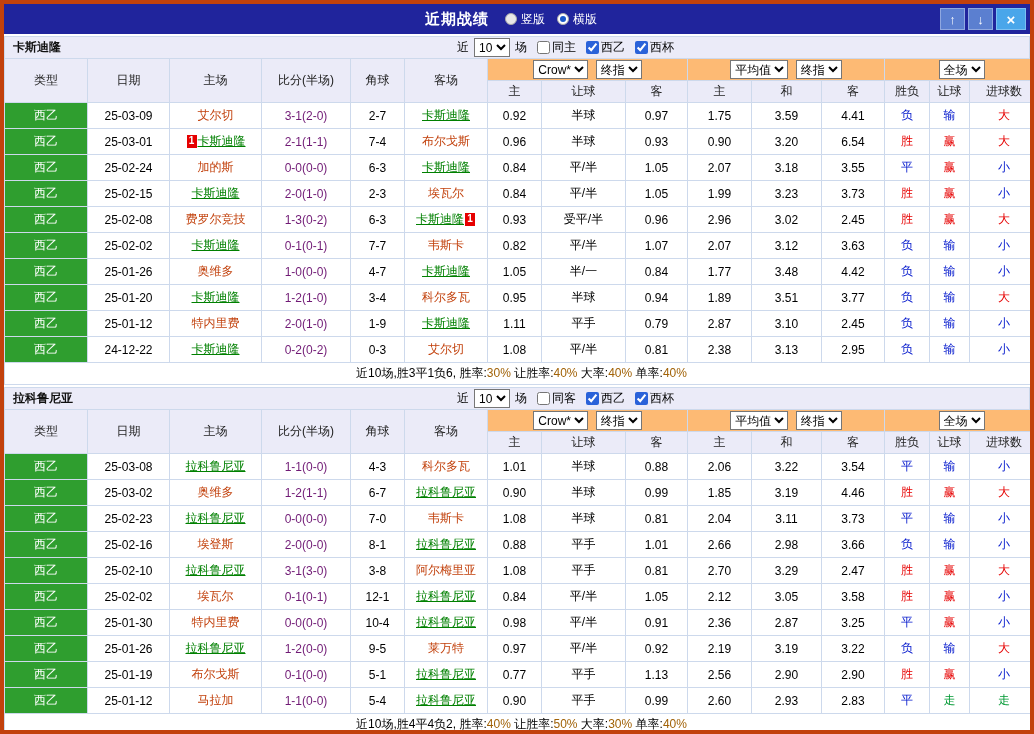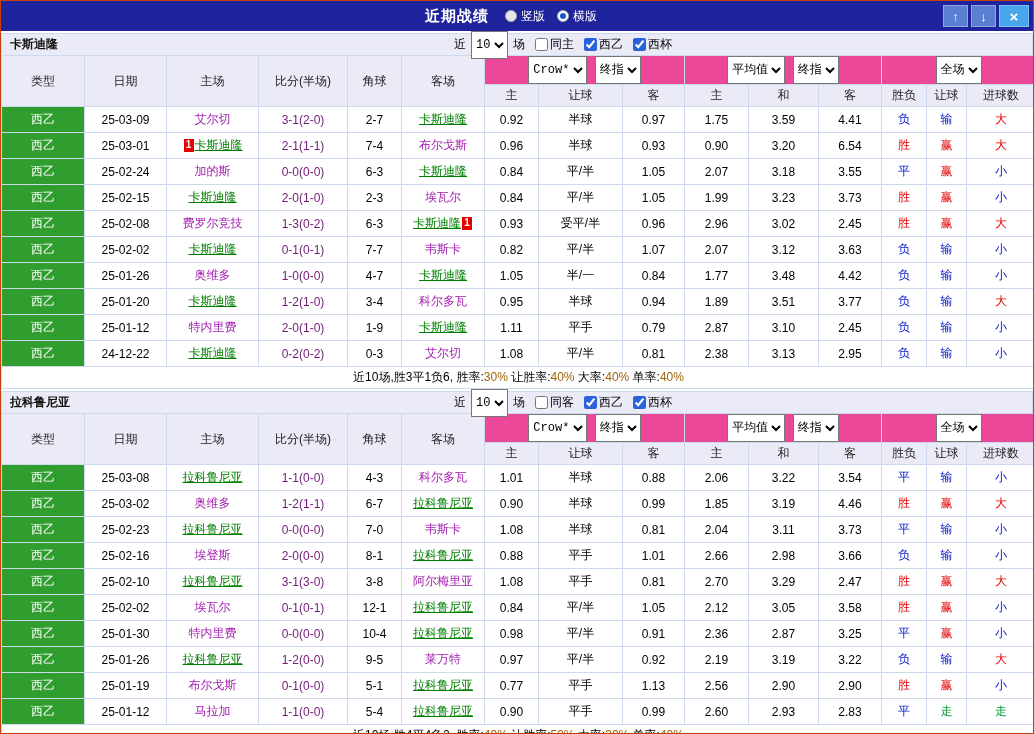--- a/index.html
+++ b/index.html
@@ -1,47 +1,47 @@
 <!DOCTYPE html>
 <html><head>
 <meta charset="utf-8">
 <style>
   *{box-sizing:border-box;margin:0;padding:0}
   html,body{background:#fff}
   body{width:1034px;height:734px;font-family:"Liberation Sans","DejaVu Sans",sans-serif;font-size:12px;color:#000}
-  .window{width:1034px;height:734px;border:1px solid #c2410c;overflow:hidden;background:#fff}
+  .window{width:1034px;height:734px;border:4px solid #c2410c;overflow:hidden;background:#fff}
   
   .topbar{height:30px;background:#20249c;position:relative;display:flex;align-items:center;justify-content:center;color:#fff}
   .title{font-size:15px;font-weight:bold;margin-right:16px;letter-spacing:1px}
   .radio-item{display:inline-flex;align-items:center;gap:4px;margin-right:12px;cursor:pointer;font-size:12px;color:#fff}
   .radio{width:12px;height:12px;border-radius:50%;background:#e8e8e8;border:1px solid #aaa;display:inline-block;position:relative}
   .radio.checked{background:#fff}
   .radio.checked::after{content:"";position:absolute;left:2px;top:2px;width:6px;height:6px;border-radius:50%;background:#1a57c9}
   .topbar-buttons{position:absolute;right:4px;top:4px;display:flex;gap:3px}
   .nav-btn{width:25px;height:22px;background:#5b7fd0;border:1px solid #8fa8e0;color:#fff;font-size:13px;line-height:1;cursor:pointer}
   .close-btn{width:30px;height:22px;background:#49a6ea;border:1px solid #7cc0f2;color:#fff;font-size:15px;font-weight:bold;line-height:1;cursor:pointer}
   
   .match-section{margin-top:2px}
   .section-bar{height:22px;background:#ebebf8;border:1px solid #cdd9ec;border-bottom:none;position:relative;display:flex;align-items:center}
   .section-team{font-weight:bold;padding-left:8px;color:#111}
   .section-filters{position:absolute;left:452px;display:flex;align-items:center;gap:2px;font-size:12px}
   .count-select{margin:0 3px}
-  select{font-size:12px;height:28px;border:1px solid #767676;background:#fff;font-family:Liberation Mono, monospace}
+  select{font-size:12px;height:19px;border:1px solid #767676;background:#fff;font-family:Liberation Sans, sans-serif}
   input[type=checkbox]{width:13px;height:13px;accent-color:#2a62d9;margin:0 2px 0 8px;vertical-align:middle}
   label.cb{display:inline-flex;align-items:center;cursor:pointer}
   
   table{width:1034px;border-collapse:collapse;table-layout:fixed}
   th,td{border:1px solid #cdd9ec;text-align:center;font-weight:normal;padding:0;height:26px;overflow:hidden;white-space:nowrap}
   thead th{height:22px}
   thead .hdr{background:#ebebf8;color:#222}
-  thead .sel-cell{background:#ec4899}
+  thead .sel-cell{background:#fdba74}
   thead .sel-cell select{margin:0 2px}
   td.league{background:#2f9e2f;color:#fff}
   .score{color:#701a75}
-  .team-link{color:#a21caf;cursor:pointer;text-decoration:none}
+  .team-link{color:#c2410c;cursor:pointer;text-decoration:none}
   .team-link.green{color:#008000;text-decoration:underline}
   .card-badge{display:inline-block;background:#e60000;color:#fff;font-size:10px;font-weight:bold;line-height:12px;width:10px;height:13px;vertical-align:middle;margin:0 1px}
   .c-win{color:#e60000}
   .c-lose{color:#0016cc}
   .c-go{color:#009933}
   tfoot td{height:22px;background:#fff}
   .pct{color:#a16207}
 </style>
 </head>
 <body>

